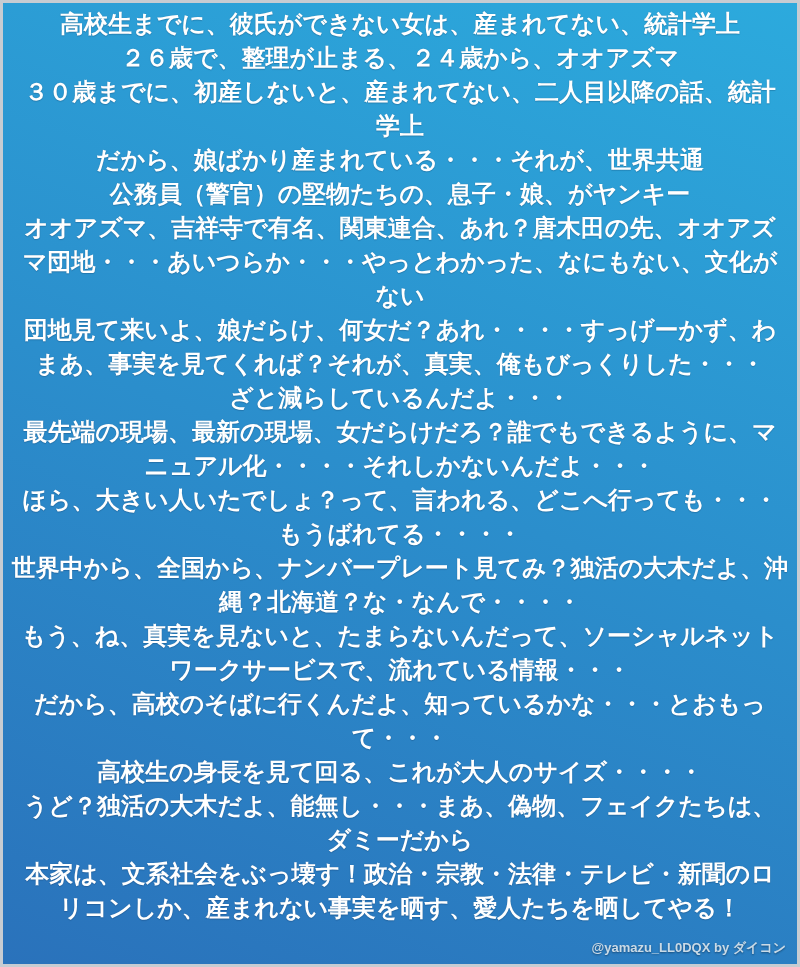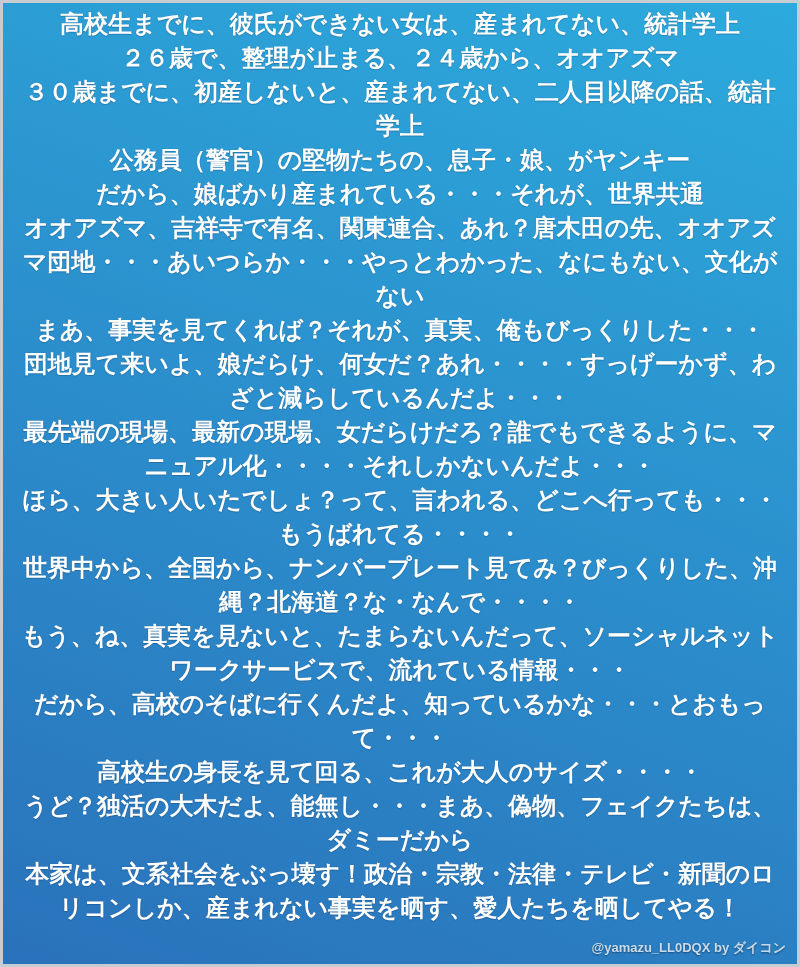--- a/index.html
+++ b/index.html
@@ -48,33 +48,33 @@
 </style>
 </head>
 <body>
 
 <div class="frame">
   <div class="text-block">
     <div class="text-line">高校生までに、彼氏ができない女は、産まれてない、統計学上</div>
     <div class="text-line">２６歳で、整理が止まる、２４歳から、オオアズマ</div>
     <div class="text-line">３０歳までに、初産しないと、産まれてない、二人目以降の話、統計</div>
     <div class="text-line">学上</div>
+    <div class="text-line">だから、娘ばかり産まれている・・・それが、世界共通</div>
     <div class="text-line">公務員（警官）の堅物たちの、息子・娘、がヤンキー</div>
-    <div class="text-line">だから、娘ばかり産まれている・・・それが、世界共通</div>
     <div class="text-line">オオアズマ、吉祥寺で有名、関東連合、あれ？唐木田の先、オオアズ</div>
     <div class="text-line">マ団地・・・あいつらか・・・やっとわかった、なにもない、文化が</div>
     <div class="text-line">ない</div>
+    <div class="text-line">団地見て来いよ、娘だらけ、何女だ？あれ・・・・すっげーかず、わ</div>
     <div class="text-line">まあ、事実を見てくれば？それが、真実、俺もびっくりした・・・</div>
-    <div class="text-line">団地見て来いよ、娘だらけ、何女だ？あれ・・・・すっげーかず、わ</div>
     <div class="text-line">ざと減らしているんだよ・・・</div>
     <div class="text-line">最先端の現場、最新の現場、女だらけだろ？誰でもできるように、マ</div>
     <div class="text-line">ニュアル化・・・・それしかないんだよ・・・</div>
     <div class="text-line">ほら、大きい人いたでしょ？って、言われる、どこへ行っても・・・</div>
     <div class="text-line">もうばれてる・・・・</div>
-    <div class="text-line">世界中から、全国から、ナンバープレート見てみ？びっくりした、沖</div>
+    <div class="text-line">世界中から、全国から、ナンバープレート見てみ？独活の大木だよ、沖</div>
     <div class="text-line">縄？北海道？な・なんで・・・・</div>
     <div class="text-line">もう、ね、真実を見ないと、たまらないんだって、ソーシャルネット</div>
     <div class="text-line">ワークサービスで、流れている情報・・・</div>
     <div class="text-line">だから、高校のそばに行くんだよ、知っているかな・・・とおもっ</div>
     <div class="text-line">て・・・</div>
     <div class="text-line">高校生の身長を見て回る、これが大人のサイズ・・・・</div>
     <div class="text-line">うど？独活の大木だよ、能無し・・・まあ、偽物、フェイクたちは、</div>
     <div class="text-line">ダミーだから</div>
     <div class="text-line">本家は、文系社会をぶっ壊す！政治・宗教・法律・テレビ・新聞のロ</div>
     <div class="text-line">リコンしか、産まれない事実を晒す、愛人たちを晒してやる！</div>

